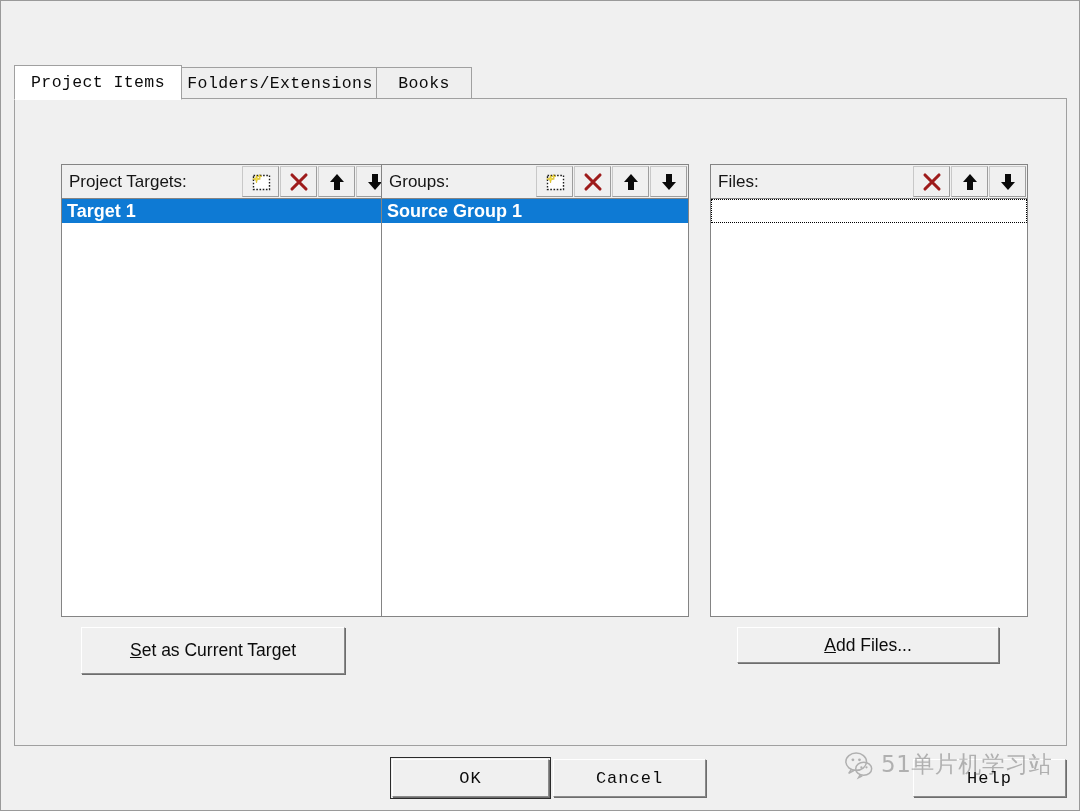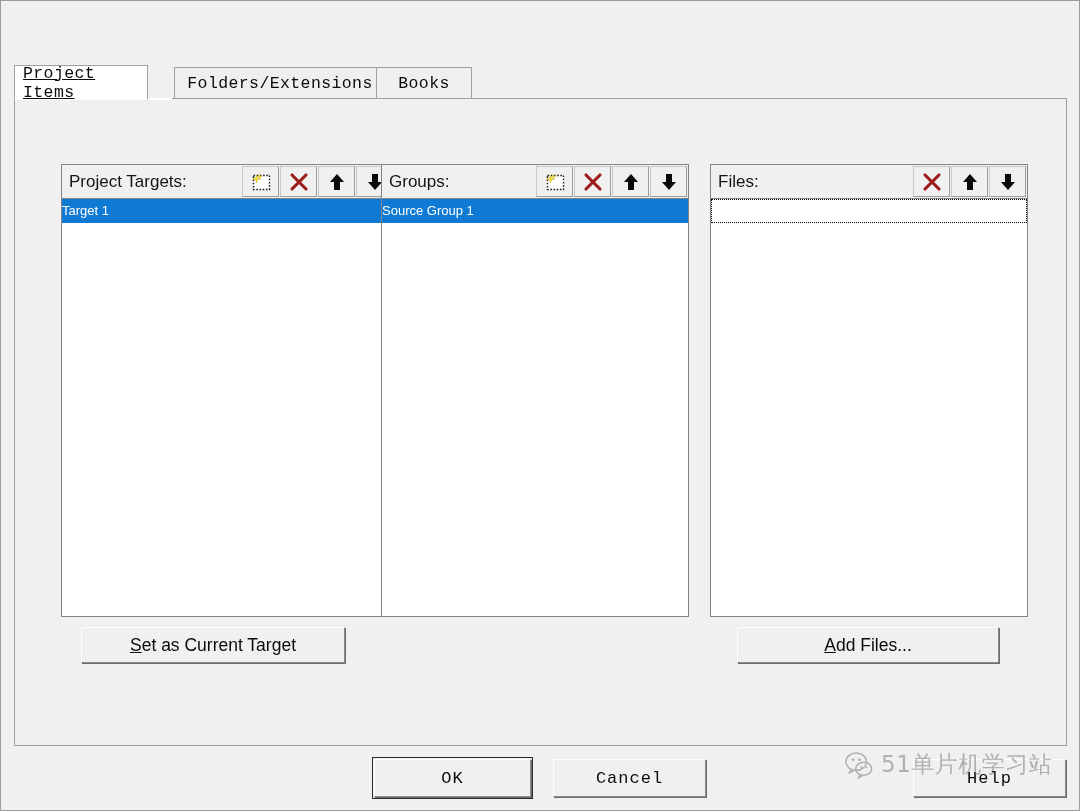--- a/index.html
+++ b/index.html
@@ -67,21 +67,21 @@
     letter-spacing: 0.4px;
   }
   .tab.active {
     background: #ffffff;
     top: -2px;
     height: 35px;
     z-index: 5;
     border-color: #a0a0a0;
     border-bottom: 1px solid #ffffff;
   }
-  .tab-t0 { left: 0px;   width: 134px; text-decoration: underline; }
+  .tab-t0 { left: 0px;   width: 168px; }
   .tab-t1 { left: 160px; width: 212px; }
   .tab-t2 { left: 362px; width: 96px;  }
 
   
   .tabpanel {
     position: absolute;
     left: 13px; top: 97px;
     width: 1053px; height: 648px;
     background: #f0f0f0;
     border: 1px solid #a0a0a0;
@@ -144,24 +144,26 @@
   .listbox {
     position: relative;
     height: 419px;
     background: #ffffff;
     border: 1px solid #848484;
     overflow: hidden;
   }
   .list-row {
     height: 24px;
     line-height: 24px;
-    font-size: 13px;
+    font-size: 18px;
     color: #000000;
+    padding-left: 5px;
     font-family: "Liberation Sans", sans-serif;
     white-space: nowrap;
+    font-weight: bold;
   }
   .list-row.selected {
     background: #0e7ad4;
     color: #ffffff;
   }
   .list-row.focus-empty {
     border: 1px dotted #000000;
     height: 24px;
     margin: 0;
   }
@@ -181,21 +183,21 @@
     cursor: default;
   }
   .wbtn-label {
     font-size: 17.5px;
     color: #0b0b0b;
     font-family: "Liberation Sans", sans-serif;
     white-space: nowrap;
   }
   .wbtn-label .acc { text-decoration: underline; }
 
-  .btn-setcurrent { left: 66px;  top: 528px; width: 264px; height: 36px; }
+  .btn-setcurrent { left: 66px;  top: 528px; width: 264px; height: 47px; }
   .btn-addfiles   { left: 722px; top: 528px; width: 262px; height: 36px; }
 
   
   .dlg-btn {
     position: absolute;
     background: #f0f0f0;
     border-top: 1px solid #ffffff;
     border-left: 1px solid #ffffff;
     border-right: 1px solid #8a8a8a;
     border-bottom: 1px solid #8a8a8a;
@@ -206,21 +208,21 @@
     font-family: "Liberation Mono", "DejaVu Sans Mono", monospace;
     font-size: 17px;
     color: #0b0b0b;
     letter-spacing: 1px;
     cursor: default;
   }
   .dlg-btn.default {
     outline: 1px solid #2b2b2b;
     outline-offset: 1px;
   }
-  .btn-ok     { left: 373px; top: 758px; width: 157px; height: 38px; }
+  .btn-ok     { left: 391px; top: 758px; width: 157px; height: 38px; }
   .btn-cancel { left: 552px; top: 758px; width: 153px; height: 38px; }
   .btn-help   { left: 912px; top: 758px; width: 153px; height: 38px; }
 
   
   .watermark {
     position: absolute;
     left: 843px; top: 748px;
     display: flex;
     align-items: center;
     gap: 7px;

